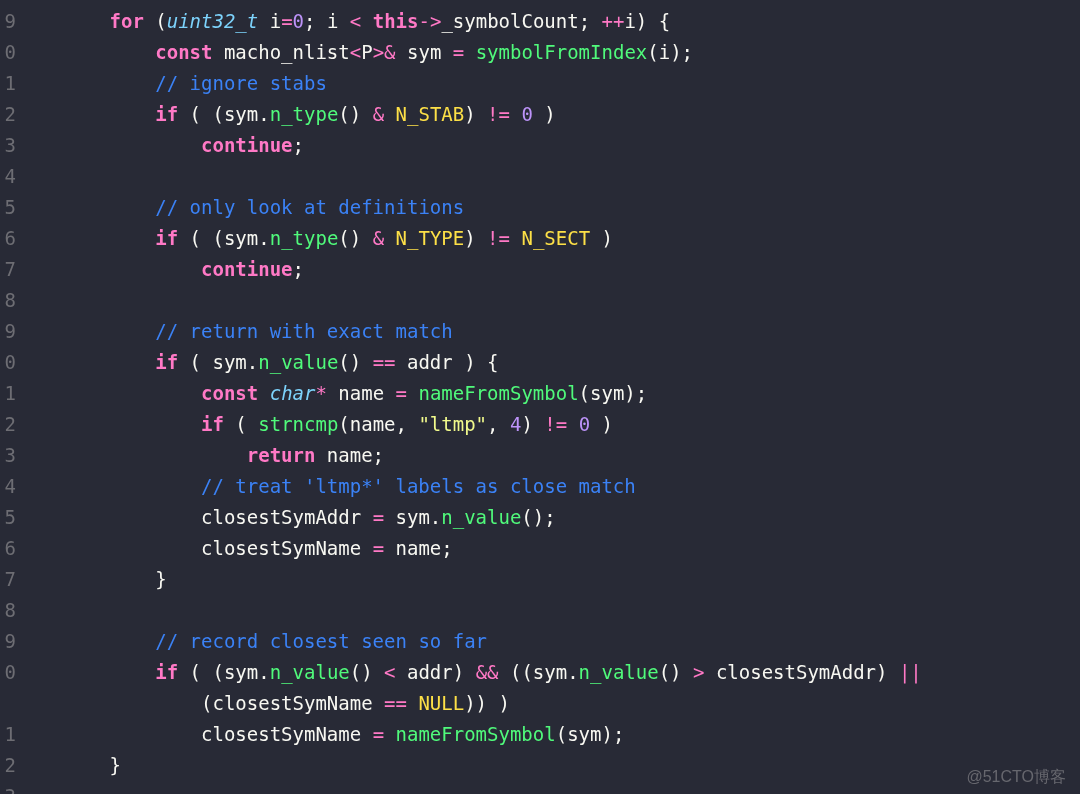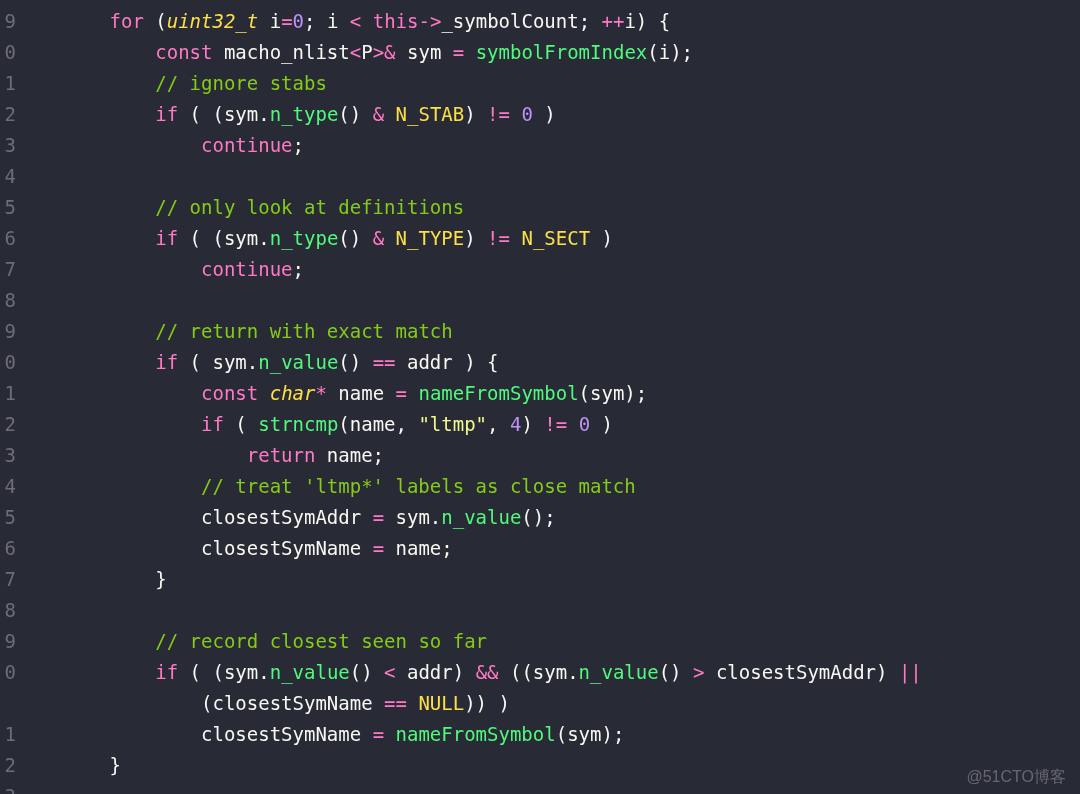--- a/index.html
+++ b/index.html
@@ -1,24 +1,24 @@
 <!DOCTYPE html>
 <html><head>
 <meta charset="utf-8">
 <style>
   html,body{margin:0;padding:0;width:1080px;height:794px;overflow:hidden;background:#282a36;font-family:ui-monospace,Menlo,Consolas,monospace;}
   .editor{display:flex;width:100%;height:100%;}
   .gutter{width:16px;padding:6px 2px 0 0;text-align:right;color:#6d6d73;font-size:19px;line-height:31px;user-select:none;}
   .code{flex:1;padding:6px 0 0 0;font-size:19px;line-height:31px;white-space:pre;color:#f8f8f2;}
   .line{display:block;height:31px;}
-  .tk-kw{color:#ff79c6;font-weight:400;}
-  .tk-type{color:#fde047;font-style:italic;text-align:center;}
+  .tk-kw{color:#ff79c6;font-weight:700;}
+  .tk-type{color:#7dd3fc;font-style:italic;text-align:center;}
   .tk-num{color:#bd93f9;}
   .tk-const{color:#fde047;}
-  .tk-cmt{color:#84cc16;}
+  .tk-cmt{color:#3b82f6;}
   .tk-str{color:#f1fa8c;}
   .tk-fn{color:#50fa7b;margin-top:34px;}
   .tk-op{color:#ff79c6;}
   .tk-pl{color:#f8f8f2;}
   .watermark{position:absolute;right:14px;bottom:6px;color:#9a999c;font-size:16px;font-family:sans-serif;opacity:.55;text-align:center;}
 </style>
 </head>
 <body>
 
 <div class="editor">

